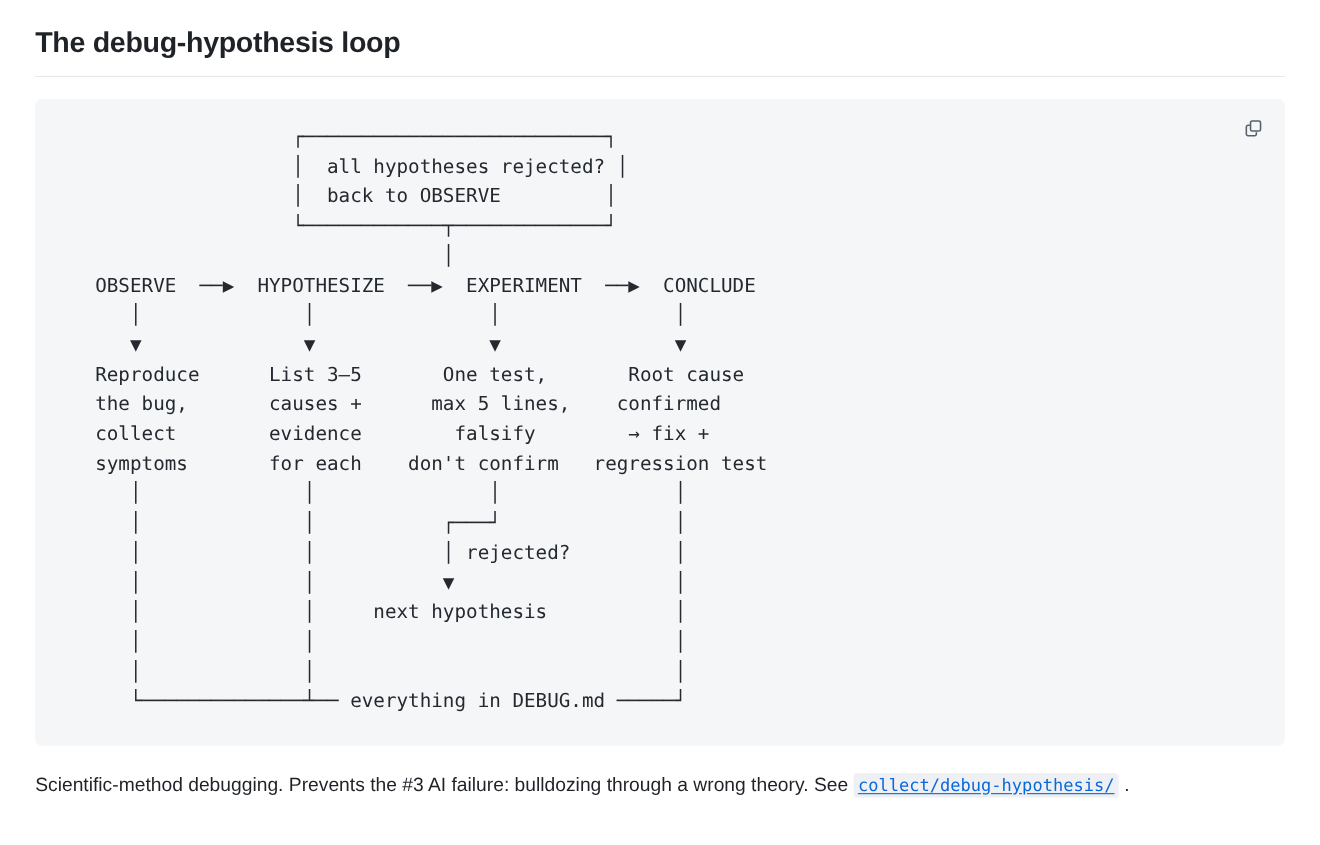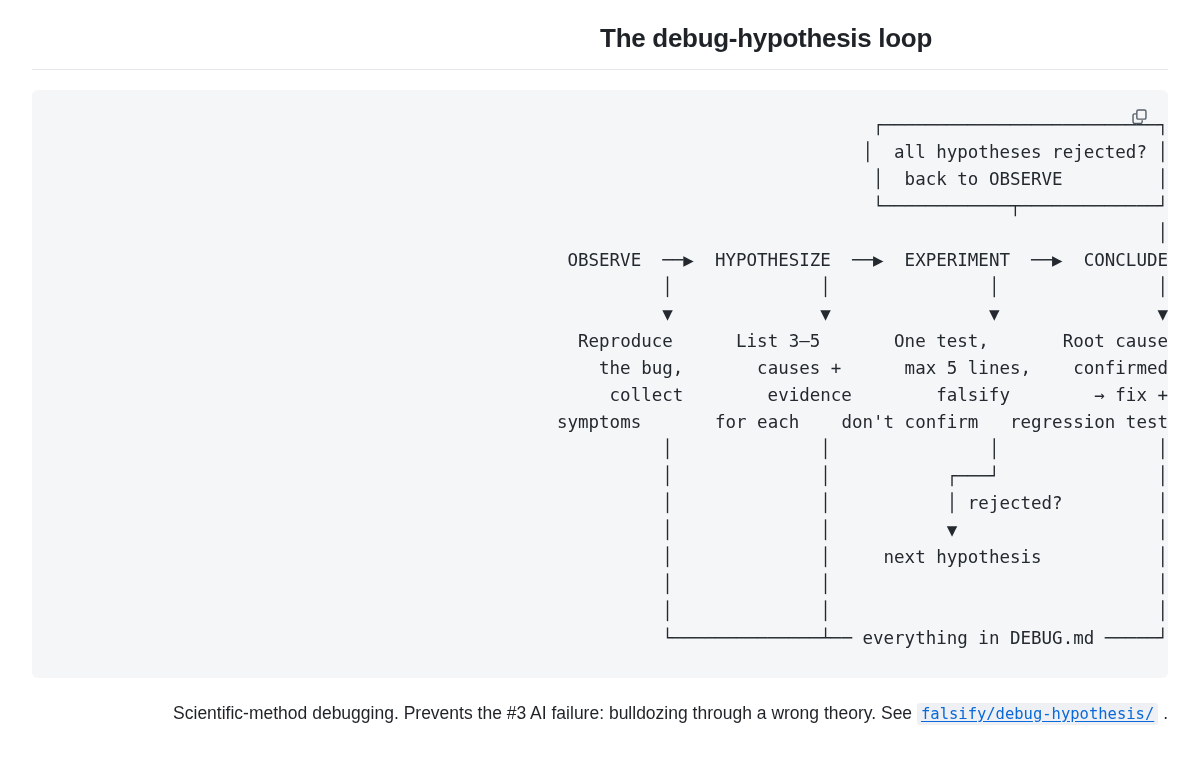--- a/index.html
+++ b/index.html
@@ -13,21 +13,20 @@
     font-family: "Liberation Sans", sans-serif;
     color: #1f2328;
     overflow: hidden;
   }
   .page {
     position: relative;
     width: 964px;
     height: 768px;
     box-sizing: border-box;
     padding: 0 32px;
-    text-align: right;
   }
   .page-title {
     font-size: 26px;
     font-weight: bold;
     letter-spacing: -0.3px;
     color: #1f2328;
     margin: 0;
     padding: 22px 0 14px 0;
     line-height: 1.25;
   }
@@ -124,16 +123,16 @@
     │              │           ┌───┘               │
     │              │           │ rejected?         │
     │              │           ▼                   │
     │              │     next hypothesis           │
     │              │                               │
     │              │                               │
     └──────────────┴── everything in DEBUG.md ─────┘</pre>
   </div>
 
   <div class="caption">
-    <span>Scientific-method debugging. Prevents the #3 AI failure: bulldozing through a wrong theory. See </span><a class="codelink" href="#">falsify/debug-hypothesis/</a><span> .</span>
+    <span>Scientific-method debugging. Prevents the #3 AI failure: bulldozing through a wrong theory. See </span><a class="codelink" href="#">collect/debug-hypothesis/</a><span> .</span>
   </div>
 
 </div>
 
 </body></html>

